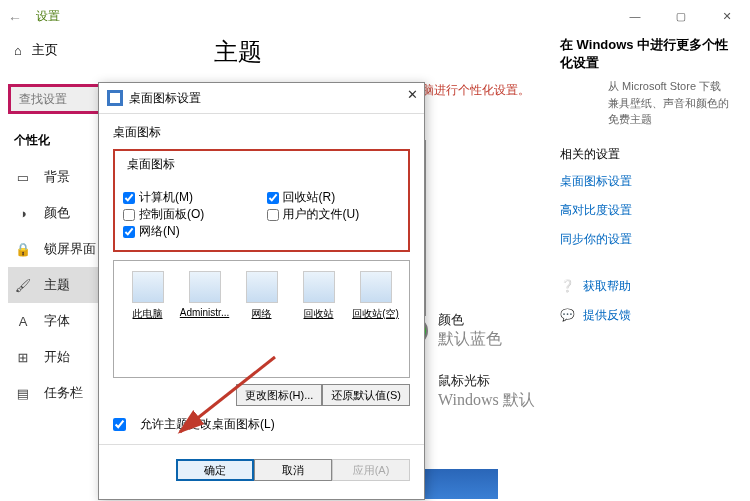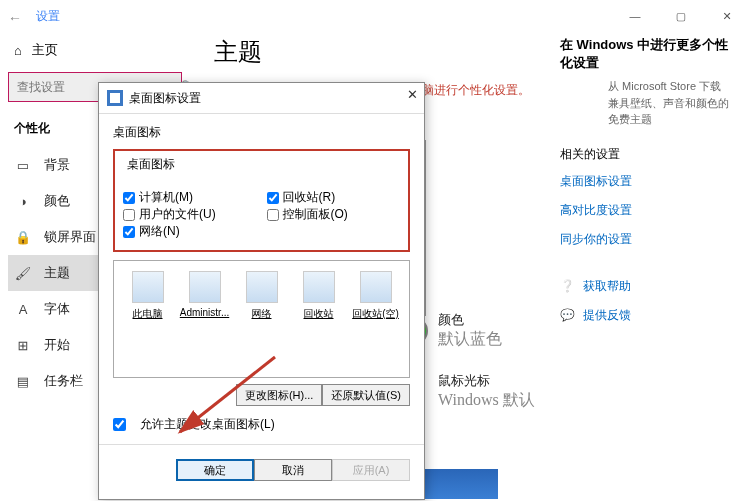--- a/index.html
+++ b/index.html
@@ -1,25 +1,25 @@
 <!DOCTYPE html>
 <html><head>
 <meta charset="utf-8">
 <style>
   * { margin: 0; padding: 0; box-sizing: border-box; font-family: "Microsoft YaHei", "Segoe UI", sans-serif; }
   body { background: #fff; width: 750px; height: 501px; overflow: hidden; font-size: 12px; color: #000; position: relative; }
   .titlebar { height: 32px; display: flex; align-items: center; padding-left: 8px; }
   .titlebar .back { width: 28px; color: #888; font-size: 14px; }
-  .titlebar .title { font-size: 12px; color: #3b82f6; font-family: Liberation Mono, monospace; }
+  .titlebar .title { font-size: 12px; color: #4d7c0f; font-family: Liberation Mono, monospace; }
   .winbtns { position: absolute; right: 0; top: 0; display: flex; }
   .winbtns div { width: 46px; height: 32px; display: flex; align-items: center; justify-content: center; color: #555; font-size: 11px; }
   .body { display: flex; height: calc(100% - 32px); }
   .sidebar { width: 190px; padding: 0 8px; }
   .home { display: flex; align-items: center; height: 36px; gap: 10px; padding-left: 6px; font-size: 13px; }
-  .search { display: flex; align-items: center; height: 30px; border: 1px solid #be185d; background: #eee; margin: 4px 0 12px 0; justify-content: space-between; }
+  .search { display: flex; align-items: center; height: 30px; border: 3px solid #be185d; background: #eee; margin: 16px 0 12px 0; justify-content: space-between; }
   .search input { flex: 1; border: none; background: transparent; padding: 0 8px; font-size: 12px; outline: none; }
   .search .icon { width: 28px; text-align: center; color: #555; }
   .cat-header { font-size: 12px; font-weight: bold; padding: 6px 6px 10px 6px; }
   .navitem { display: flex; align-items: center; height: 36px; gap: 12px; padding-left: 6px; font-size: 13px; color: #222; }
   .navitem .icon { width: 18px; color: #444; display: flex; justify-content: center; }
   .navitem.active { background: #ddd; }
   .main { flex: 1; padding: 0 20px 0 24px; display: flex; }
   .center { flex: 1; }
   .h1 { font-size: 24px; font-weight: 300; padding: 4px 0 14px 0; }
   .warn { color: #c0392b; font-size: 12px; margin-bottom: 18px; }
@@ -187,26 +187,26 @@
       <div class="chk-grid">
         <label class="chk">
             <input type="checkbox" id="ck_computer" checked="" style="">
             <span>计算机(M)</span>
           </label>
         <label class="chk">
             <input type="checkbox" id="ck_recycle" checked="" style="">
             <span>回收站(R)</span>
           </label>
         <label class="chk">
+            <input type="checkbox" id="ck_control" style="">
+            <span>控制面板(O)</span>
+          </label>
+        <label class="chk">
             <input type="checkbox" id="ck_userfiles" style="">
             <span>用户的文件(U)</span>
-          </label>
-        <label class="chk">
-            <input type="checkbox" id="ck_control" style="">
-            <span>控制面板(O)</span>
           </label>
         <label class="chk">
             <input type="checkbox" id="ck_network" checked="" style="">
             <span>网络(N)</span>
           </label>
       </div>
     </div>
 
     <div class="iconlist" id="iconlist">
         <div class="icitem"><span class="icimg"></span><span>此电脑</span></div>

